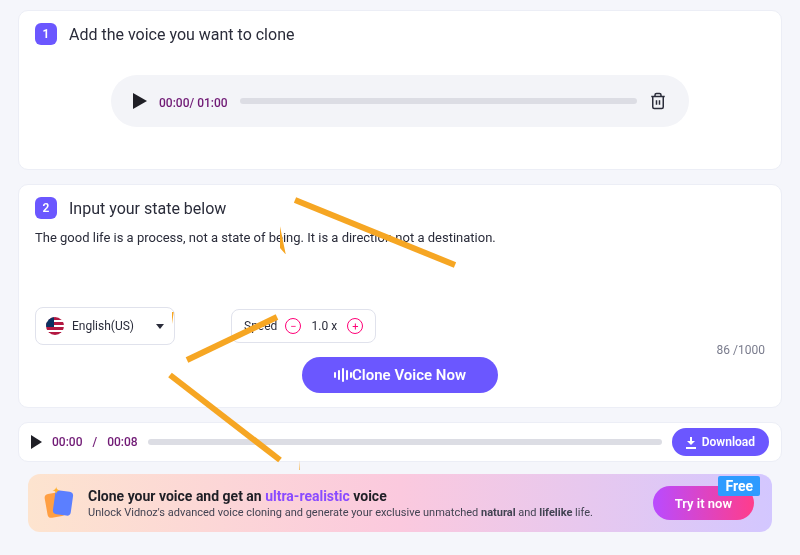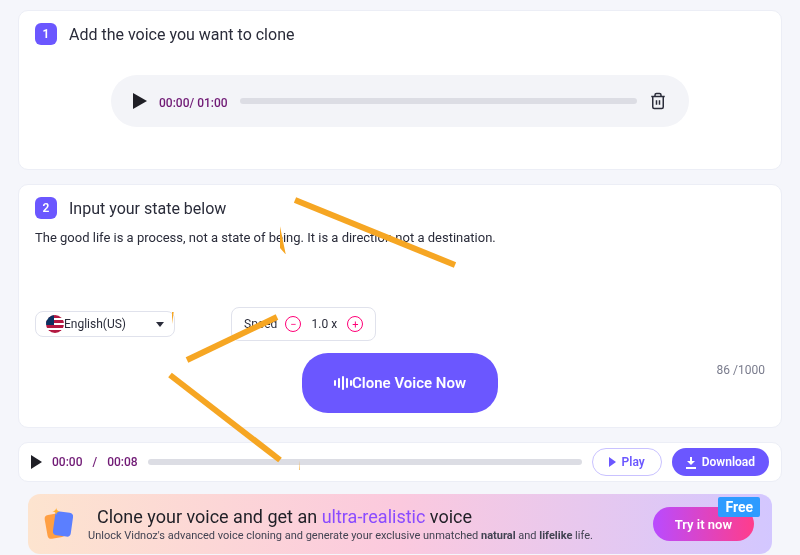--- a/index.html
+++ b/index.html
@@ -8,32 +8,32 @@
   .step-head { display: flex; align-items: center; gap: 12px; margin-bottom: 10px; }
   .step-badge { width: 22px; height: 22px; background: #6b57ff; color: #fff; border-radius: 6px; display: flex; align-items: center; justify-content: center; font-size: 12px; font-weight: 600; }
   .step-title { font-size: 16px; color: #2a2c3a; }
   .audio-pill { background: #f3f4f8; border-radius: 28px; height: 52px; display: flex; align-items: center; padding: 0 22px; margin: 30px 76px 26px; gap: 12px; }
   .play-tri { width: 0; height: 0; border-left: 14px solid #1f1f26; border-top: 8px solid transparent; border-bottom: 8px solid transparent; cursor: pointer; }
   .time { font-size: 12px; color: #701a75; font-weight: 500; text-align: center; }
   .track { flex: 1; height: 6px; background: #dcdde4; border-radius: 3px; }
   .trash { width: 18px; height: 18px; cursor: pointer; color: #2a2c3a; }
   .script-text { font-size: 13px; color: #2a2c3a; margin: 10px 0 60px; line-height: 1.4; }
   .controls-row { display: flex; align-items: center; gap: 12px; }
-  .lang-select { display: flex; align-items: center; gap: 0; border: 1px solid #e0e2ec; border-radius: 8px; height: 26px; padding: 0 10px; width: 140px; cursor: pointer; background: #fff; }
+  .lang-select { display: flex; align-items: center; gap: 8px; border: 1px solid #e0e2ec; border-radius: 8px; height: 38px; padding: 0 10px; width: 140px; cursor: pointer; background: #fff; }
   .flag { width: 18px; height: 18px; border-radius: 50%; background: linear-gradient(#b31942 14%, #fff 14% 28%, #b31942 28% 42%, #fff 42% 57%, #b31942 57% 71%, #fff 71% 85%, #b31942 85%); position: relative; overflow: hidden; }
   .flag::before { content: ''; position: absolute; top: 0; left: 0; width: 45%; height: 55%; background: #0a3161; }
   .lang-label { font-size: 12px; color: #2a2c3a; flex: 1; }
   .chev { width: 0; height: 0; border-left: 4px solid transparent; border-right: 4px solid transparent; border-top: 5px solid #2a2c3a; }
   .speed-box { display: flex; align-items: center; gap: 8px; border: 1px solid #e0e2ec; border-radius: 8px; height: 34px; padding: 0 12px; background: #fff; margin-left: 44px; }
   .speed-label { font-size: 12px; color: #2a2c3a; }
   .pm-btn { width: 16px; height: 16px; border: 1px solid #f07; border-radius: 50%; display: flex; align-items: center; justify-content: center; color: #f07; font-size: 11px; line-height: 1; cursor: pointer; background: #fff; }
   .speed-val { font-size: 12px; color: #2a2c3a; min-width: 30px; text-align: center; }
   .char-count { position: absolute; right: 16px; bottom: 50px; font-size: 12px; color: #7a7c8d; }
   .clone-row { display: flex; justify-content: center; margin-top: 12px; }
-  .clone-btn { background: #6b57ff; color: #fff; border: none; border-radius: 26px; height: 60px; padding: 0 32px; font-size: 15px; font-weight: 600; display: flex; align-items: center; cursor: pointer; }
+  .clone-btn { background: #6b57ff; color: #fff; border: none; border-radius: 26px; height: 36px; padding: 0 32px; font-size: 15px; font-weight: 600; display: flex; align-items: center; cursor: pointer; }
   .wave-icon { display: flex; align-items: center; gap: 2px; }
   .wave-icon span { width: 2px; background: #fff; border-radius: 1px; }
   .wave-icon span:nth-child(1) { height: 6px; }
   .wave-icon span:nth-child(2) { height: 10px; }
   .wave-icon span:nth-child(3) { height: 14px; }
   .wave-icon span:nth-child(4) { height: 10px; }
   .wave-icon span:nth-child(5) { height: 6px; }
   .result-bar { background: #fff; border: 1px solid #eceef6; border-radius: 10px; height: 40px; display: flex; align-items: center; padding: 0 12px; gap: 10px; margin-bottom: 12px; }
   .result-play-btn { background: #fff; border: 1px solid #c9c2ff; color: #6b57ff; border-radius: 20px; height: 28px; padding: 0 16px; font-size: 12px; font-weight: 600; display: flex; align-items: center; gap: 6px; cursor: pointer; }
   .result-play-btn .mini-tri { width: 0; height: 0; border-left: 7px solid #6b57ff; border-top: 5px solid transparent; border-bottom: 5px solid transparent; }
@@ -42,21 +42,21 @@
   .dl-icon::before { content: ''; position: absolute; left: 4px; top: 0; width: 2px; height: 6px; background: #fff; }
   .dl-icon::after { content: ''; position: absolute; left: 1px; top: 4px; width: 0; height: 0; border-left: 4px solid transparent; border-right: 4px solid transparent; border-top: 4px solid #fff; }
   .dl-line { position: absolute; left: 0; bottom: -2px; width: 10px; height: 2px; background: #fff; }
   .promo { background: linear-gradient(90deg, #fde4cf 0%, #fbc9de 50%, #d3c7ff 100%); border-radius: 12px; padding: 12px 18px; display: flex; align-items: center; gap: 14px; position: relative; margin: 0 10px; }
   .promo-icon { width: 28px; height: 28px; position: relative; }
   .promo-icon .card-shape { position: absolute; width: 18px; height: 24px; border-radius: 4px; }
   .promo-icon .c1 { background: #ff9f43; left: 0; top: 4px; transform: rotate(-10deg); }
   .promo-icon .c2 { background: #5b7fff; left: 8px; top: 2px; transform: rotate(8deg); }
   .promo-icon .spark { position: absolute; top: -4px; left: 6px; color: #ffb02e; font-size: 10px; }
   .promo-text { flex: 1; }
-  .promo-title { font-size: 18px; font-weight: 400; color: #1f1f26; margin-left: 9px; }
+  .promo-title { font-size: 14px; font-weight: 700; color: #1f1f26; }
   .promo-title .hl { color: #8a4bff; }
   .promo-sub { font-size: 11px; color: #424352; margin-top: 2px; }
   .promo-sub b { font-weight: 700; }
   .try-wrap { position: relative; }
   .try-btn { background: linear-gradient(90deg, #b94bff, #ff3d8b); color: #fff; border: none; border-radius: 22px; height: 34px; padding: 0 22px; font-size: 13px; font-weight: 600; cursor: pointer; }
   .free-badge { position: absolute; top: -10px; right: -6px; background: #2e9bff; color: #fff; font-size: 14px; font-weight: 700; padding: 2px 7px; border-radius: 2px; }
   .arrow { position: absolute; pointer-events: none; z-index: 10; }
   .arrow svg { display: block; }
 </style>
 </head>
@@ -110,24 +110,20 @@
     </button>
   </div>
 </div>
 
 <div class="result-bar">
   <div class="play-tri" style="border-left-width:11px;border-top-width:7px;border-bottom-width:7px;"></div>
   <span class="time">00:00</span>
   <span class="time">/</span>
   <span class="time">00:08</span>
   <div class="track"></div>
-  <button class="result-play-btn">
-    <span class="mini-tri"></span>
-    <span>Play</span>
-  </button>
   <button class="dl-btn">
     <span class="dl-icon">
         <span class="dl-line"></span>
       </span>
     <span>Download</span>
   </button>
 </div>
 
 <div class="promo">
   <div class="promo-icon">

